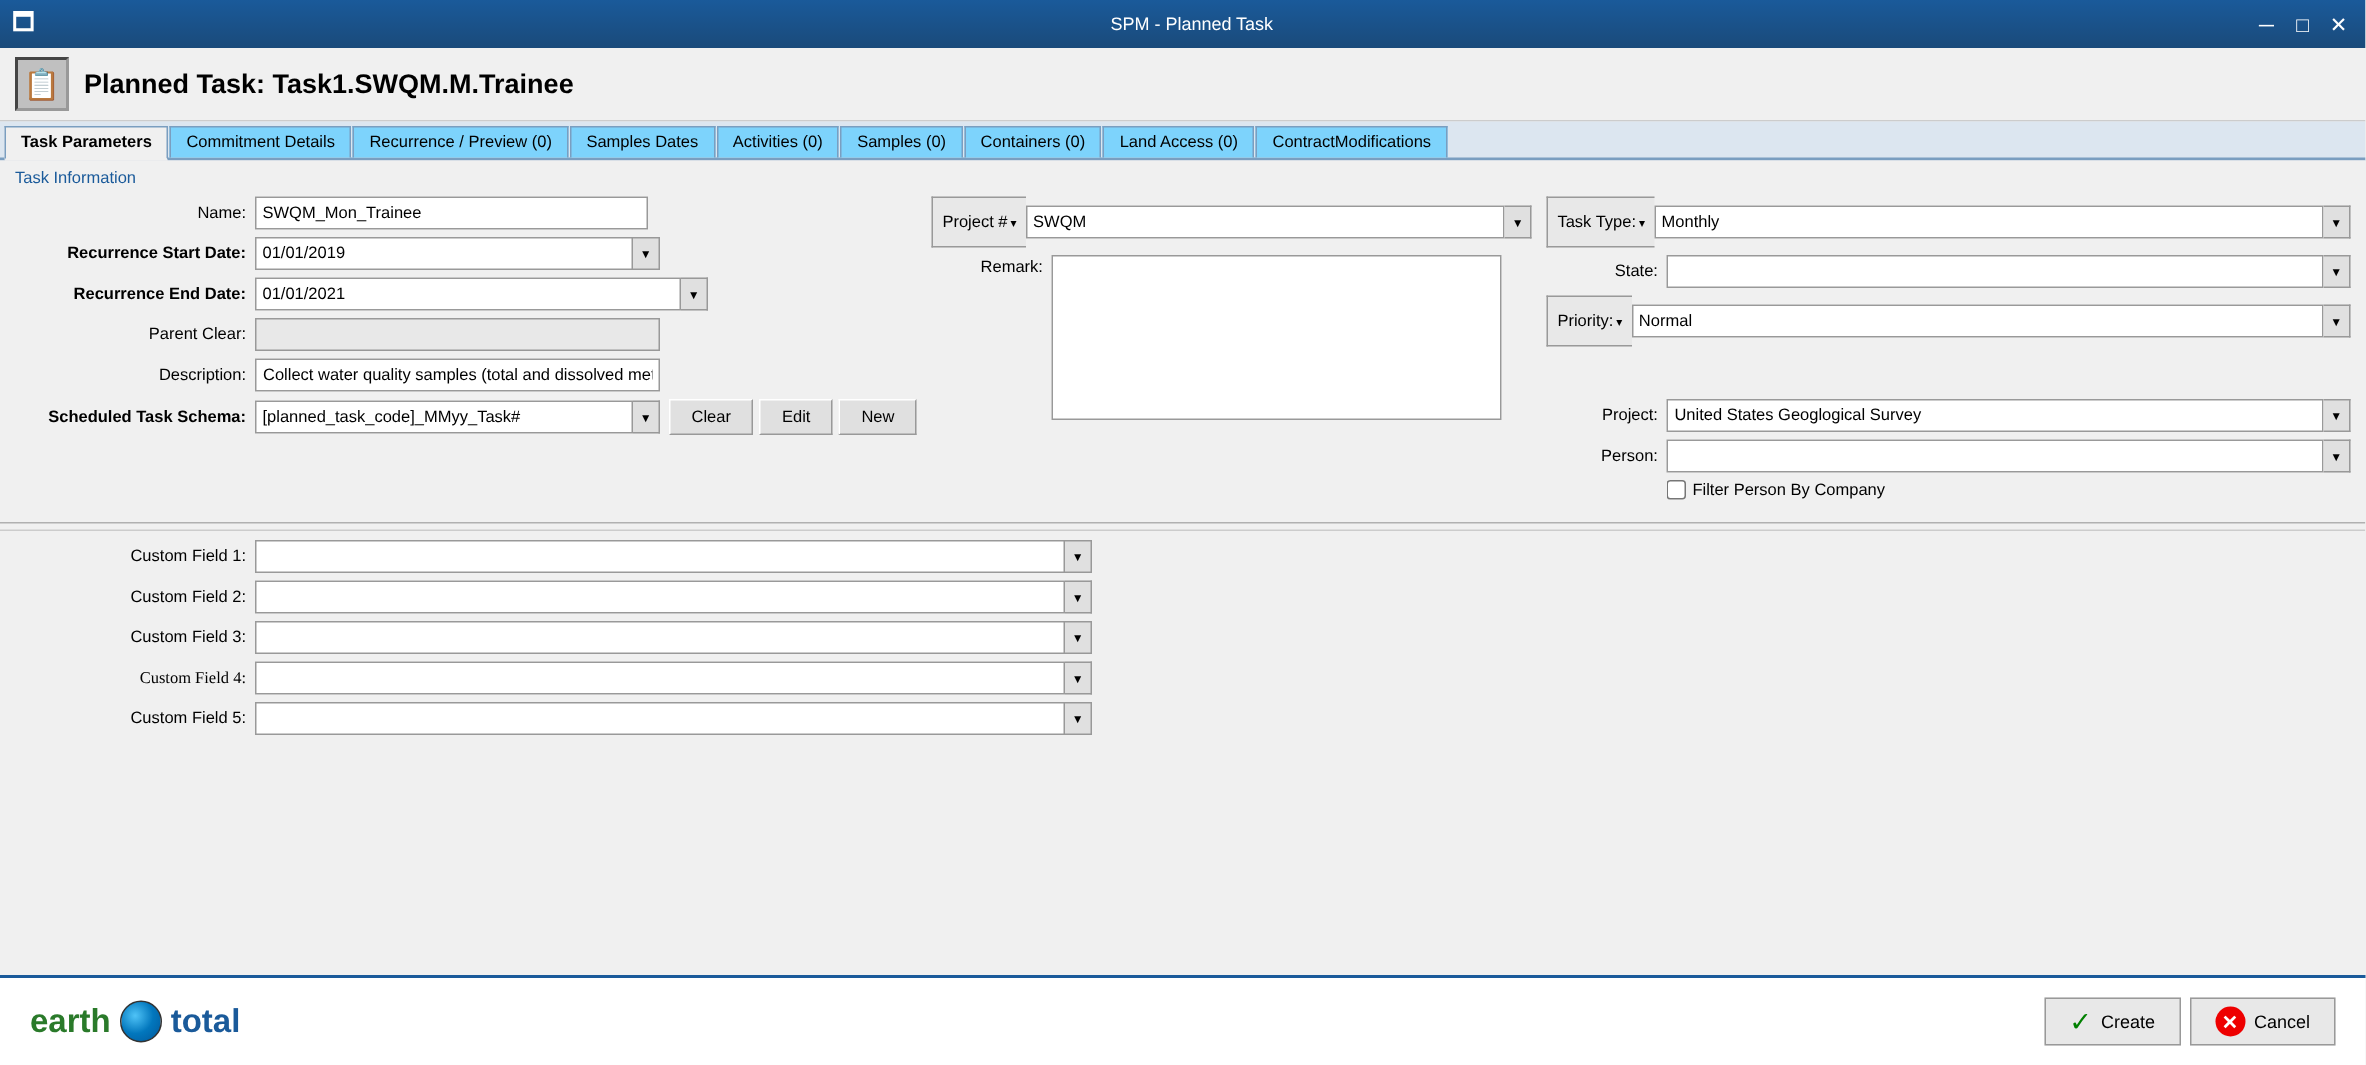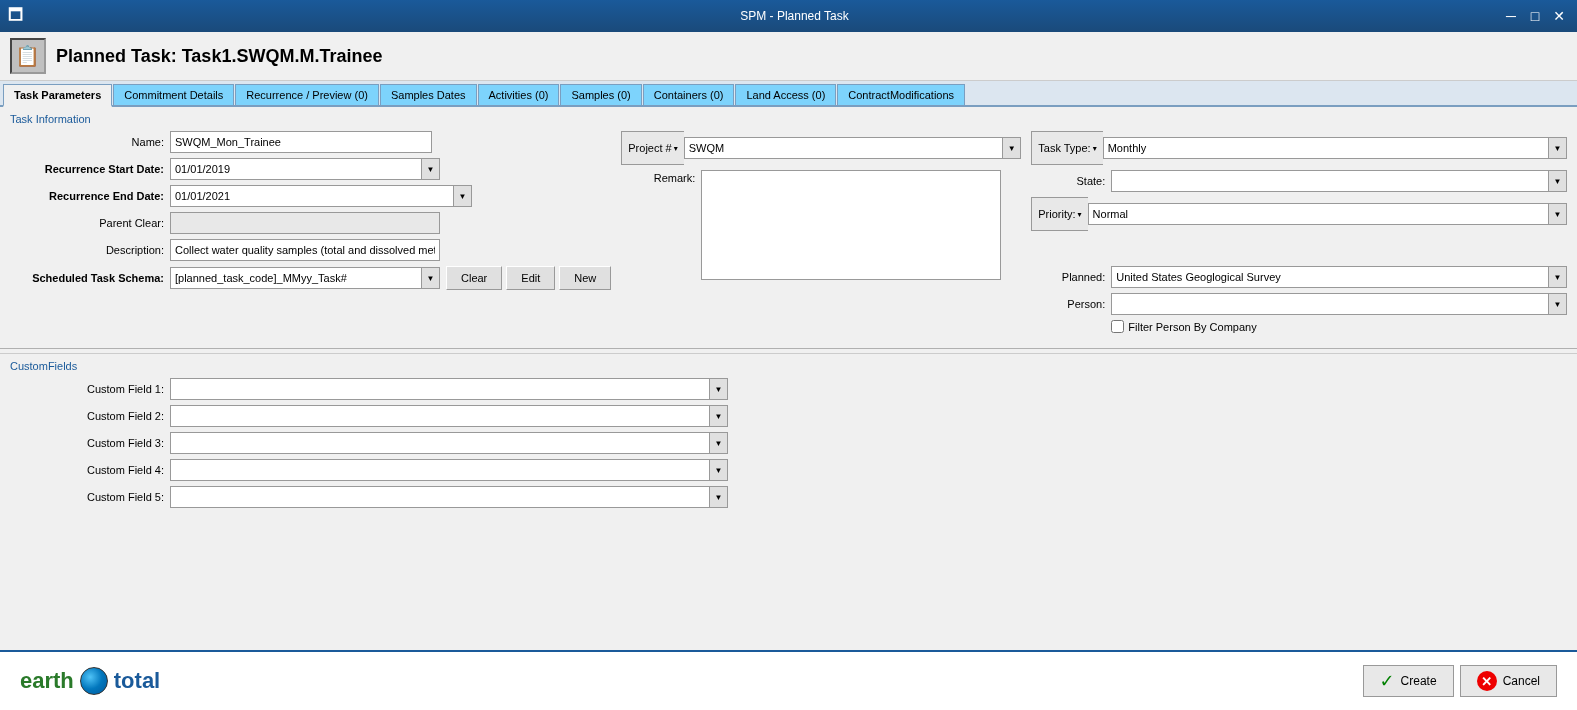--- a/index.html
+++ b/index.html
@@ -400,21 +400,21 @@
           </button>
           <div class="dropdown-with-arrow" style="flex:1;">
             <input type="text" style="width: calc(100% - 18px);" value="Normal">
             <button class="dropdown-arrow-btn">▼</button>
           </div>
         </div>
 
         <div style="height: 30px;"></div>
 
         <div class="form-row">
-          <div class="form-label" style="width:80px;">Planned:</div>
+          <div class="form-label" style="width:80px;">Project:</div>
           <div class="dropdown-with-arrow" style="flex:1;">
             <input type="text" style="width: calc(100% - 18px);" value="United States Geoglogical Survey">
             <button class="dropdown-arrow-btn">▼</button>
           </div>
         </div>
 
         <div class="form-row">
           <div class="form-label" style="width:80px;">Person:</div>
           <div class="dropdown-with-arrow" style="flex:1;">
             <input type="text" style="width: calc(100% - 18px);" value="">
@@ -428,21 +428,20 @@
         </div>
 
       </div>
 
     </div>
   </div>
 
   <div class="separator-line"></div>
 
   <div class="custom-fields-section">
-    <div class="section-label">CustomFields</div>
 
     <div class="form-row">
       <div class="form-label" style="width:160px;">Custom Field 1:</div>
       <div class="dropdown-with-arrow">
         <input type="text" style="width: 540px;" value="">
         <button class="dropdown-arrow-btn">▼</button>
       </div>
     </div>
 
     <div class="form-row">
@@ -455,21 +454,21 @@
 
     <div class="form-row">
       <div class="form-label" style="width:160px;">Custom Field 3:</div>
       <div class="dropdown-with-arrow">
         <input type="text" style="width: 540px;" value="">
         <button class="dropdown-arrow-btn">▼</button>
       </div>
     </div>
 
     <div class="form-row">
-      <div class="form-label" style="width:160px;">Custom Field 4:</div>
+      <div class="form-label" style="width:160px;font-family:Liberation Serif, serif;">Custom Field 4:</div>
       <div class="dropdown-with-arrow">
         <input type="text" style="width: 540px;" value="">
         <button class="dropdown-arrow-btn">▼</button>
       </div>
     </div>
 
     <div class="form-row">
       <div class="form-label" style="width:160px;">Custom Field 5:</div>
       <div class="dropdown-with-arrow">
         <input type="text" style="width: 540px;" value="">

